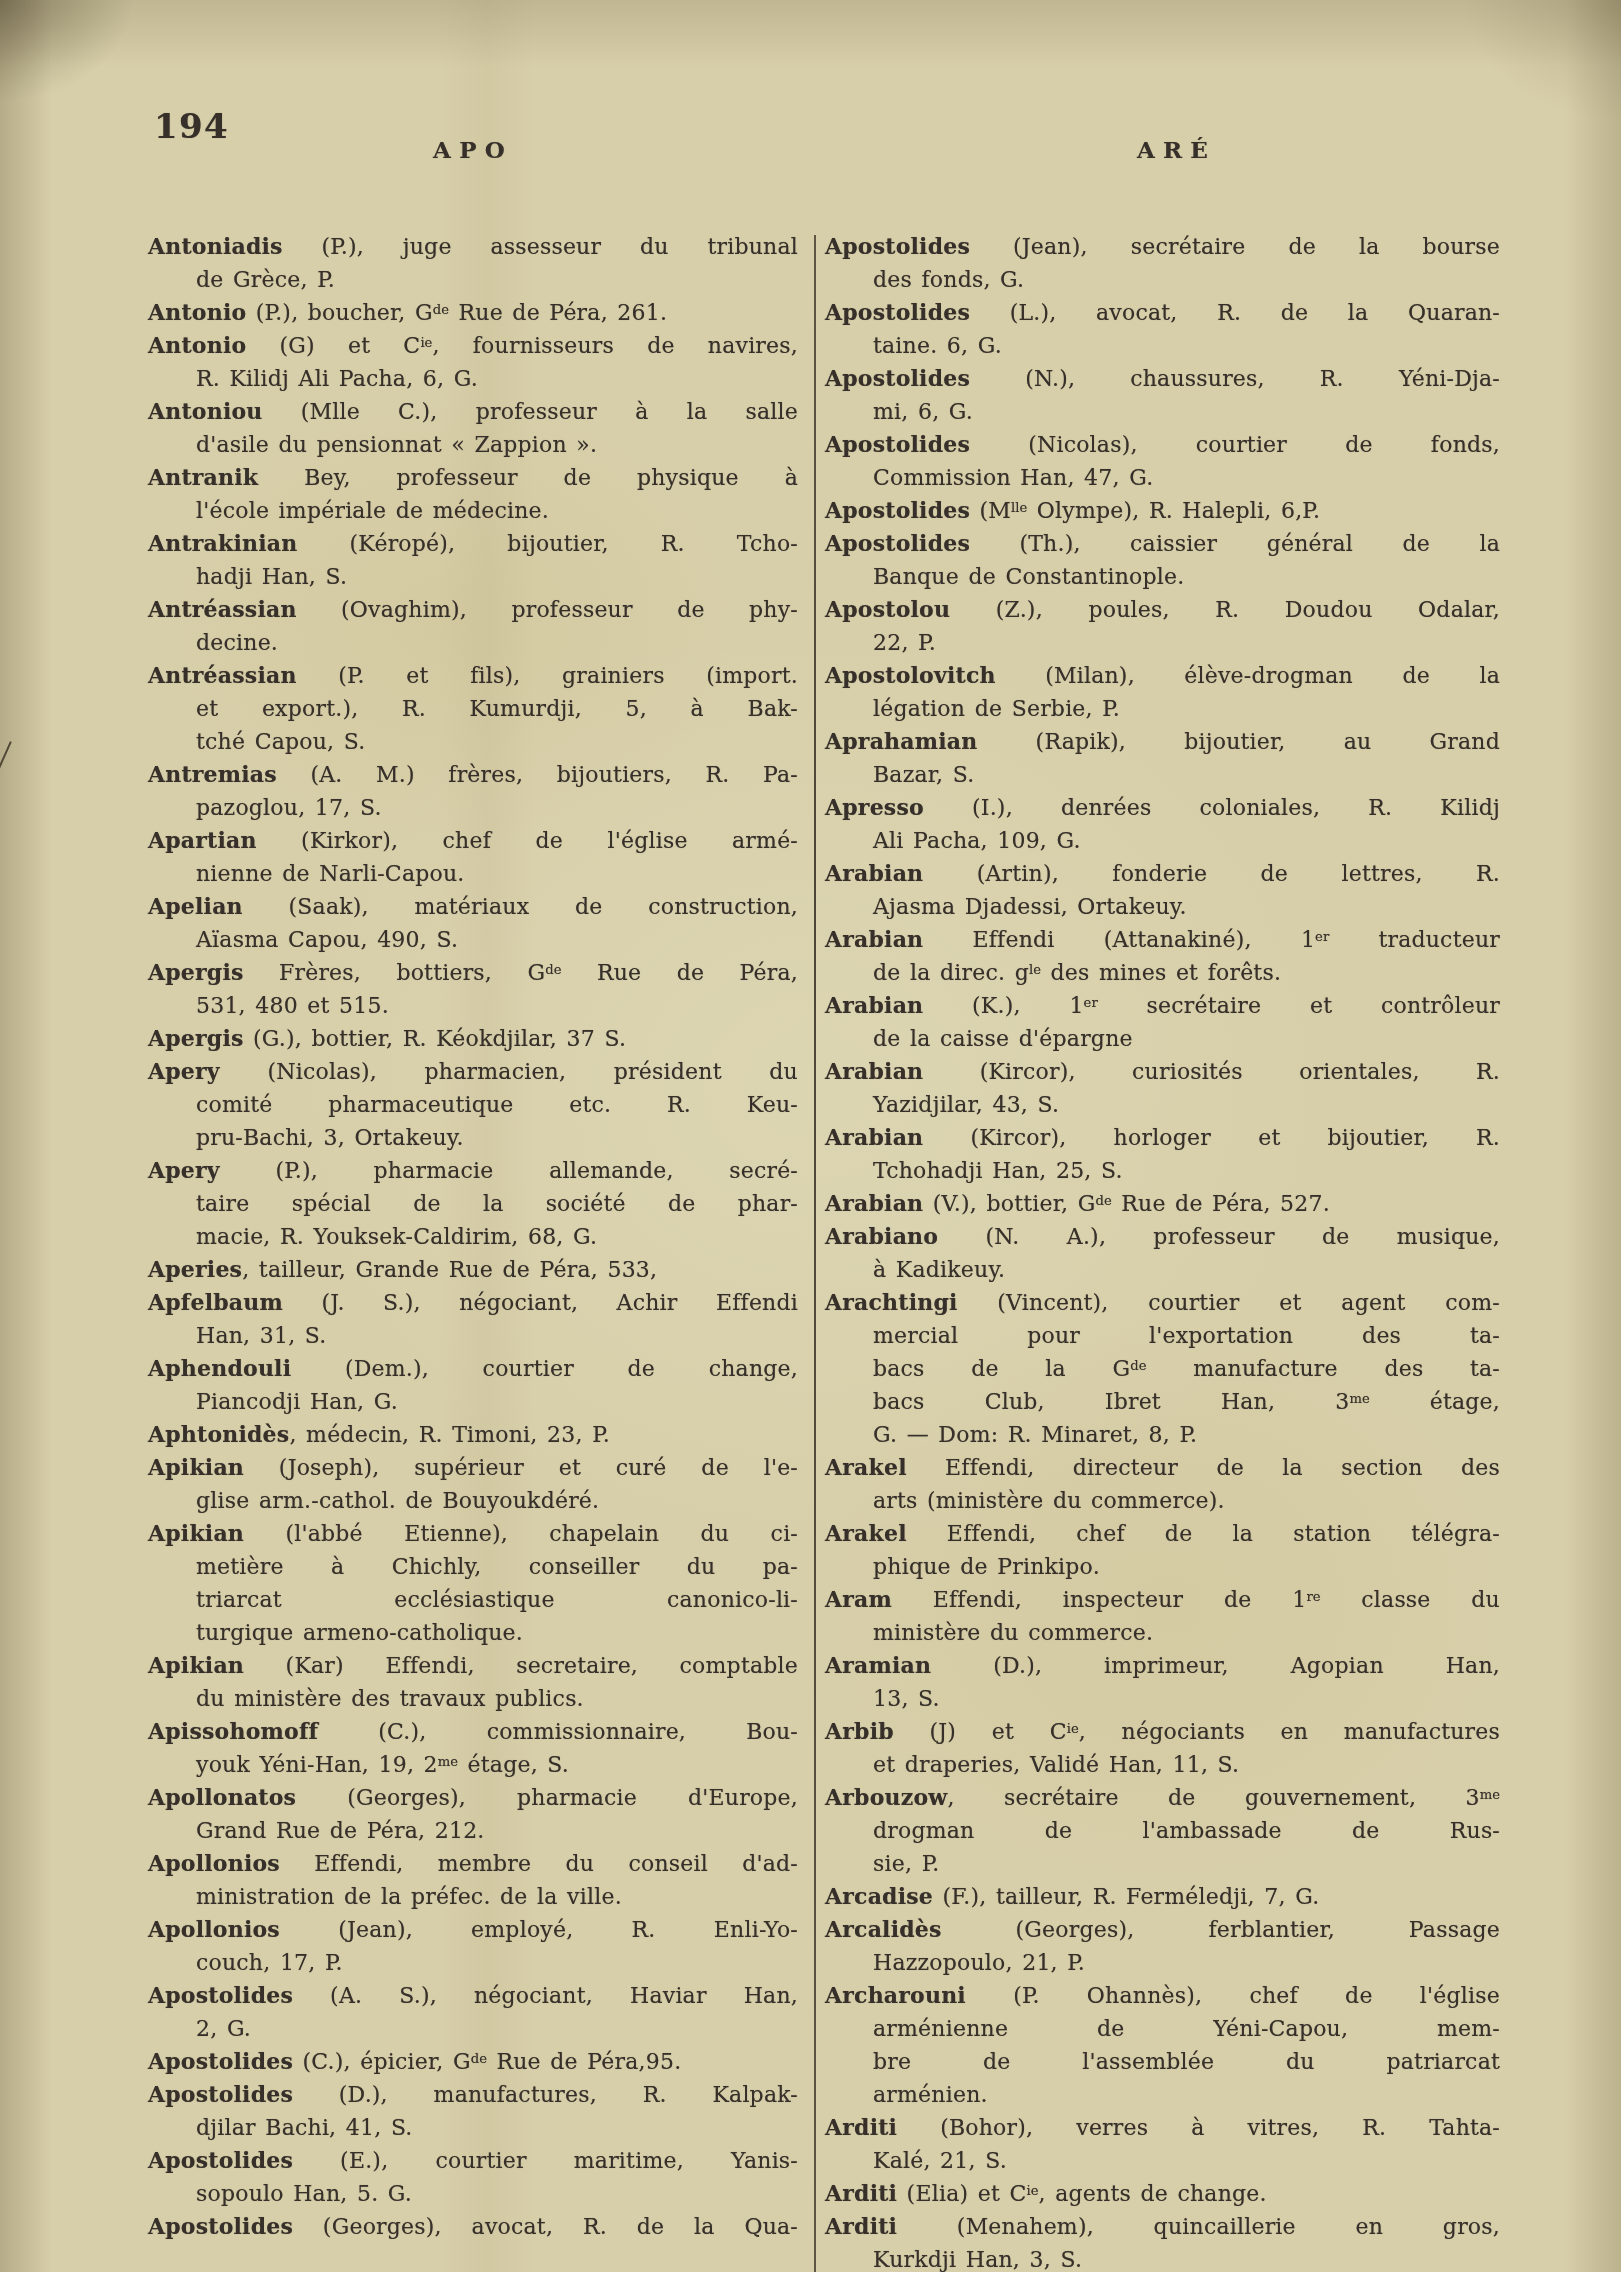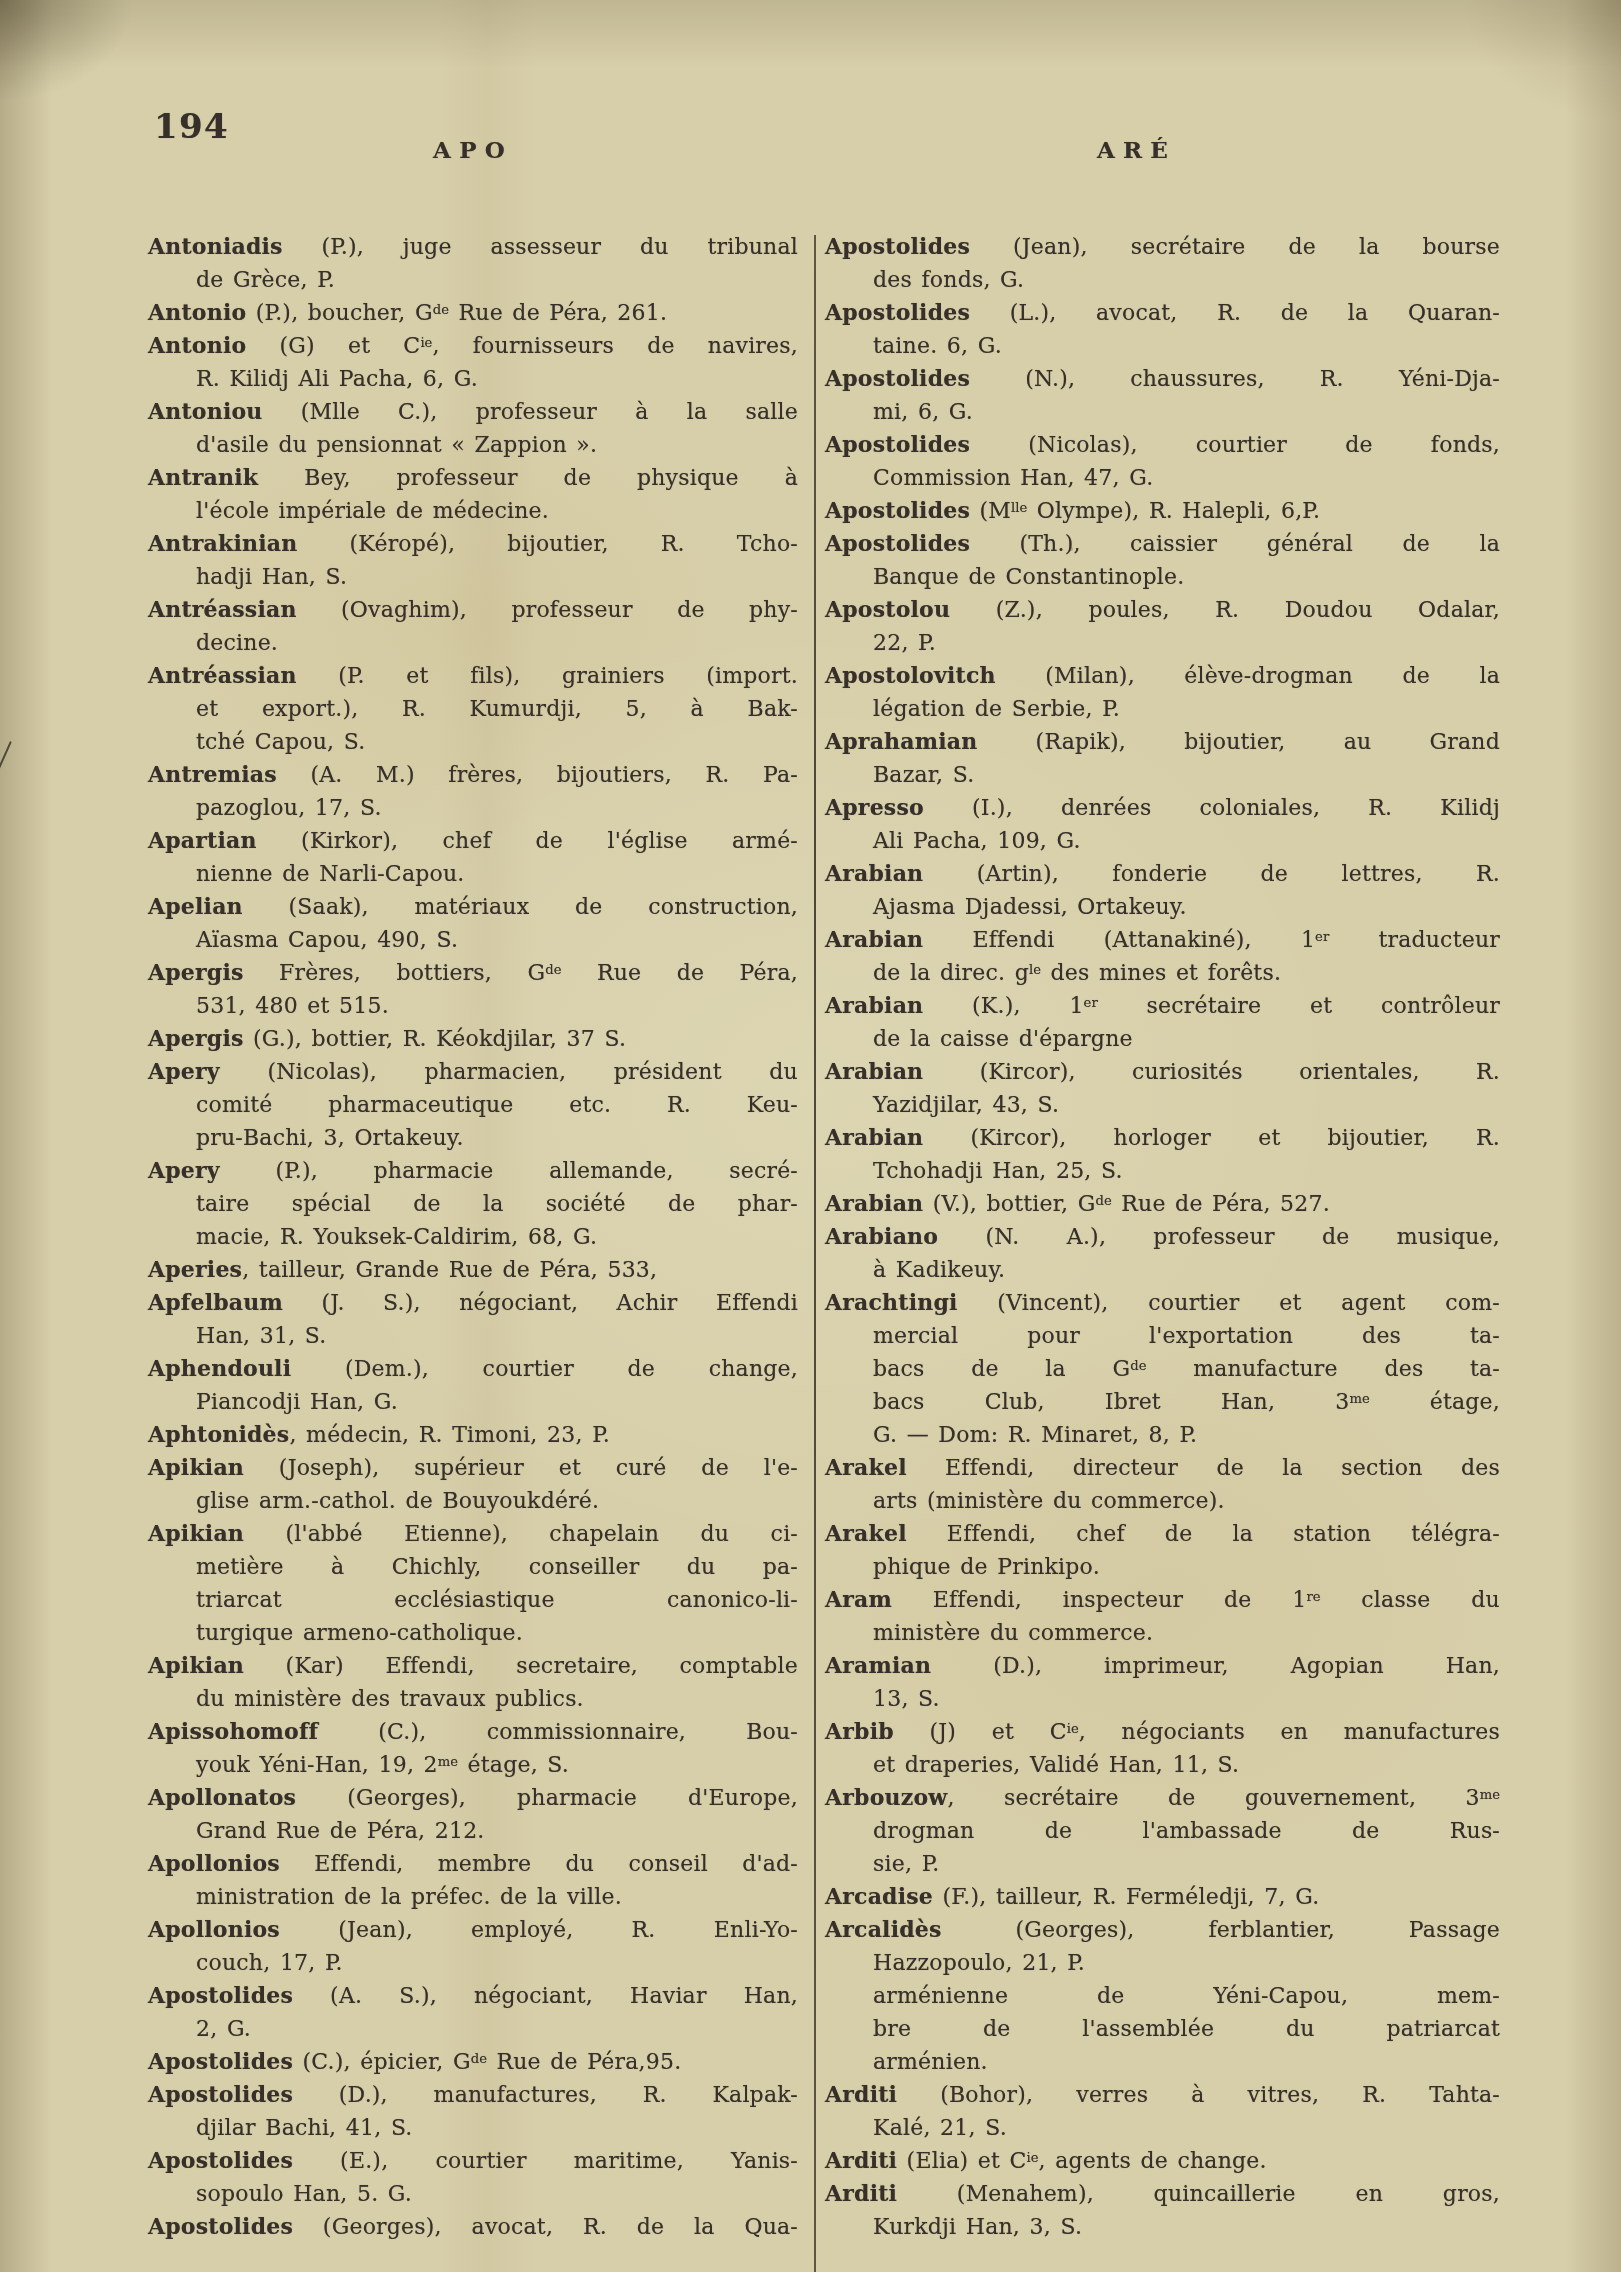--- a/index.html
+++ b/index.html
@@ -32,21 +32,21 @@
     font-size:34px;font-weight:bold;letter-spacing:1.4px;
     text-shadow:0 0 0.9px rgba(55,48,40,.45);
   }
   .running-head{
     position:absolute;top:136px;
     font-size:23px;font-weight:bold;letter-spacing:8.2px;
     text-align:center;
     text-shadow:0 0 0.9px rgba(55,48,40,.4);
   }
   #head-left{left:148px;width:650px;}
-  #head-right{left:799px;width:675px;}
+  #head-right{left:839px;width:675px;}
   .divider{
     position:absolute;left:814px;top:235px;width:1.8px;height:2095px;
     background:linear-gradient(180deg,#4a4134,#342d23 30%,#3e362b 70%,#4a4134);
     opacity:.85;
   }
   .col{
     position:absolute;top:230px;
     font-size:22px;line-height:33px;
     word-spacing:2.3px;letter-spacing:0.2px;
     text-shadow:0 0 0.7px rgba(55,48,40,.5);
@@ -305,20 +305,21 @@
       <div class="line last"><span>sie, P.</span></div>
     </div>
     <div class="entry">
       <div class="line first last"><span class="b">Arcadise</span><span> (F.), tailleur, R. Ferméledji, 7, G.</span></div>
     </div>
     <div class="entry">
       <div class="line first"><span class="b">Arcalidès</span><span> (Georges), ferblantier, Passage</span></div>
       <div class="line last"><span>Hazzopoulo, 21, P.</span></div>
     </div>
     <div class="entry">
+      <div class="line first"><span class="b">Archarouni</span><span> (P. Ohannès), chef de l'église</span></div>
       <div class="line"><span>arménienne de Yéni-Capou, mem-</span></div>
       <div class="line"><span>bre de l'assemblée du patriarcat</span></div>
       <div class="line last"><span>arménien.</span></div>
     </div>
     <div class="entry">
       <div class="line first"><span class="b">Arditi</span><span> (Bohor), verres à vitres, R. Tahta-</span></div>
       <div class="line last"><span>Kalé, 21, S.</span></div>
     </div>
     <div class="entry">
       <div class="line first last"><span class="b">Arditi</span><span> (Elia) et C</span><span class="sup">ie</span><span>, agents de change.</span></div>

